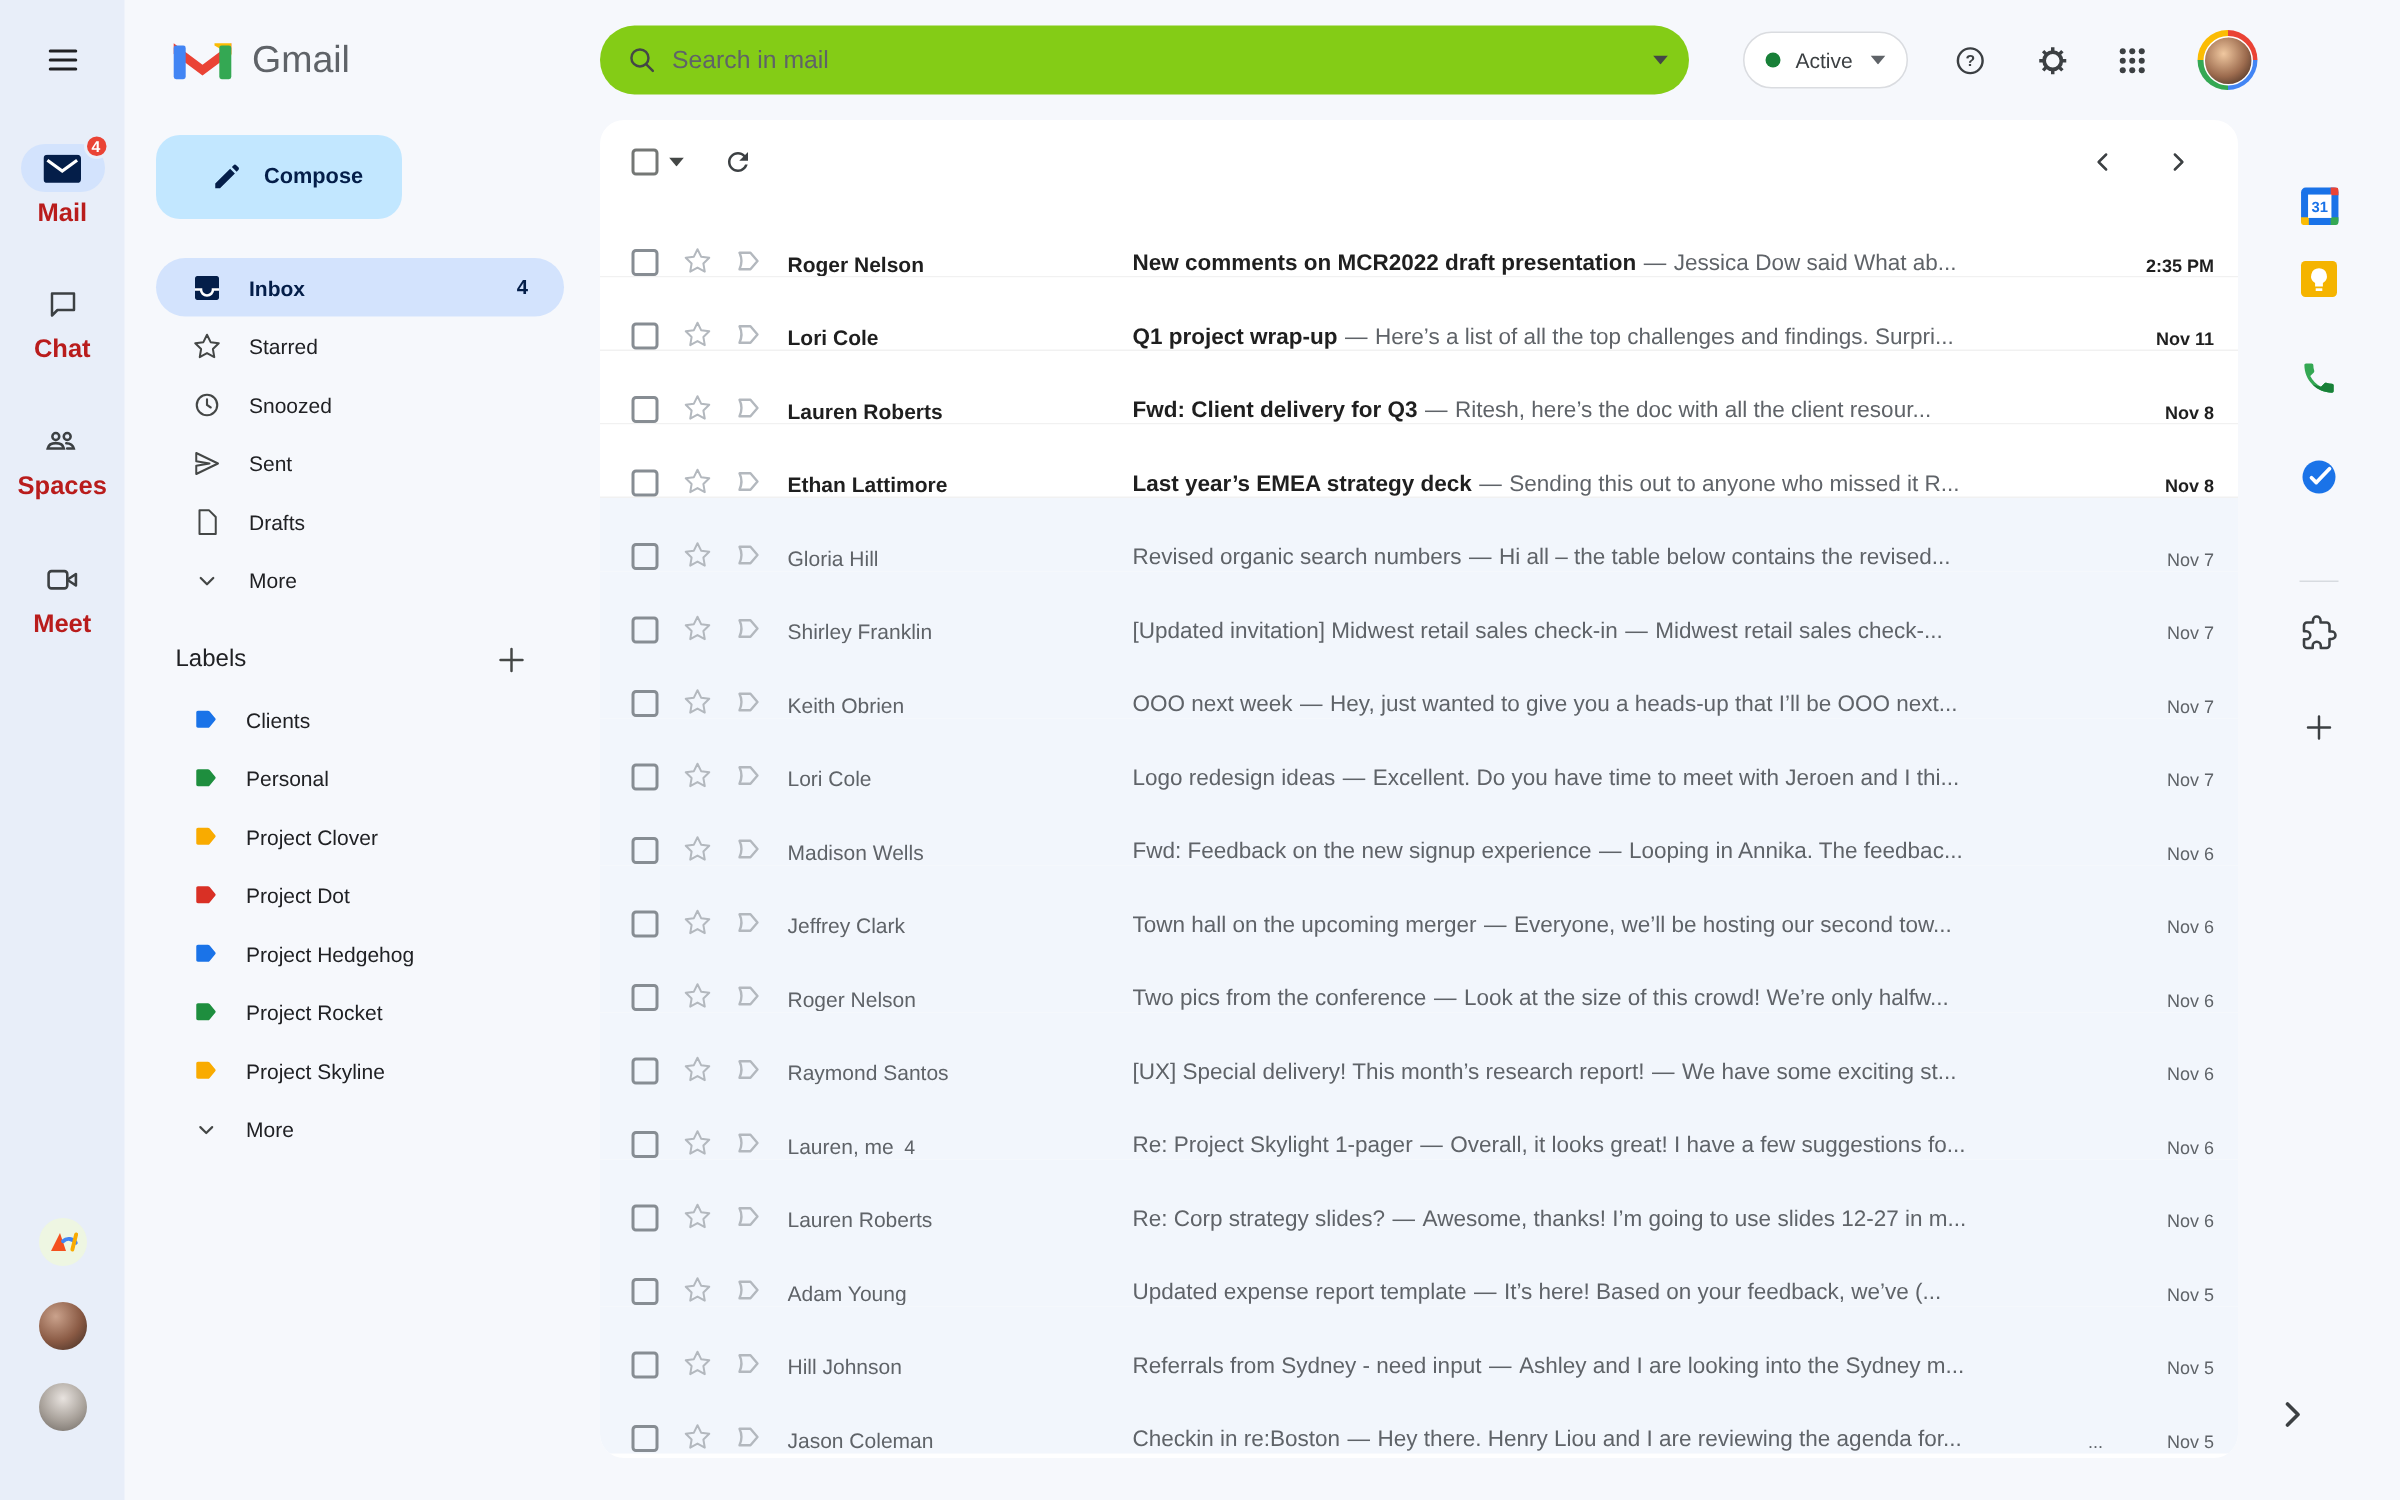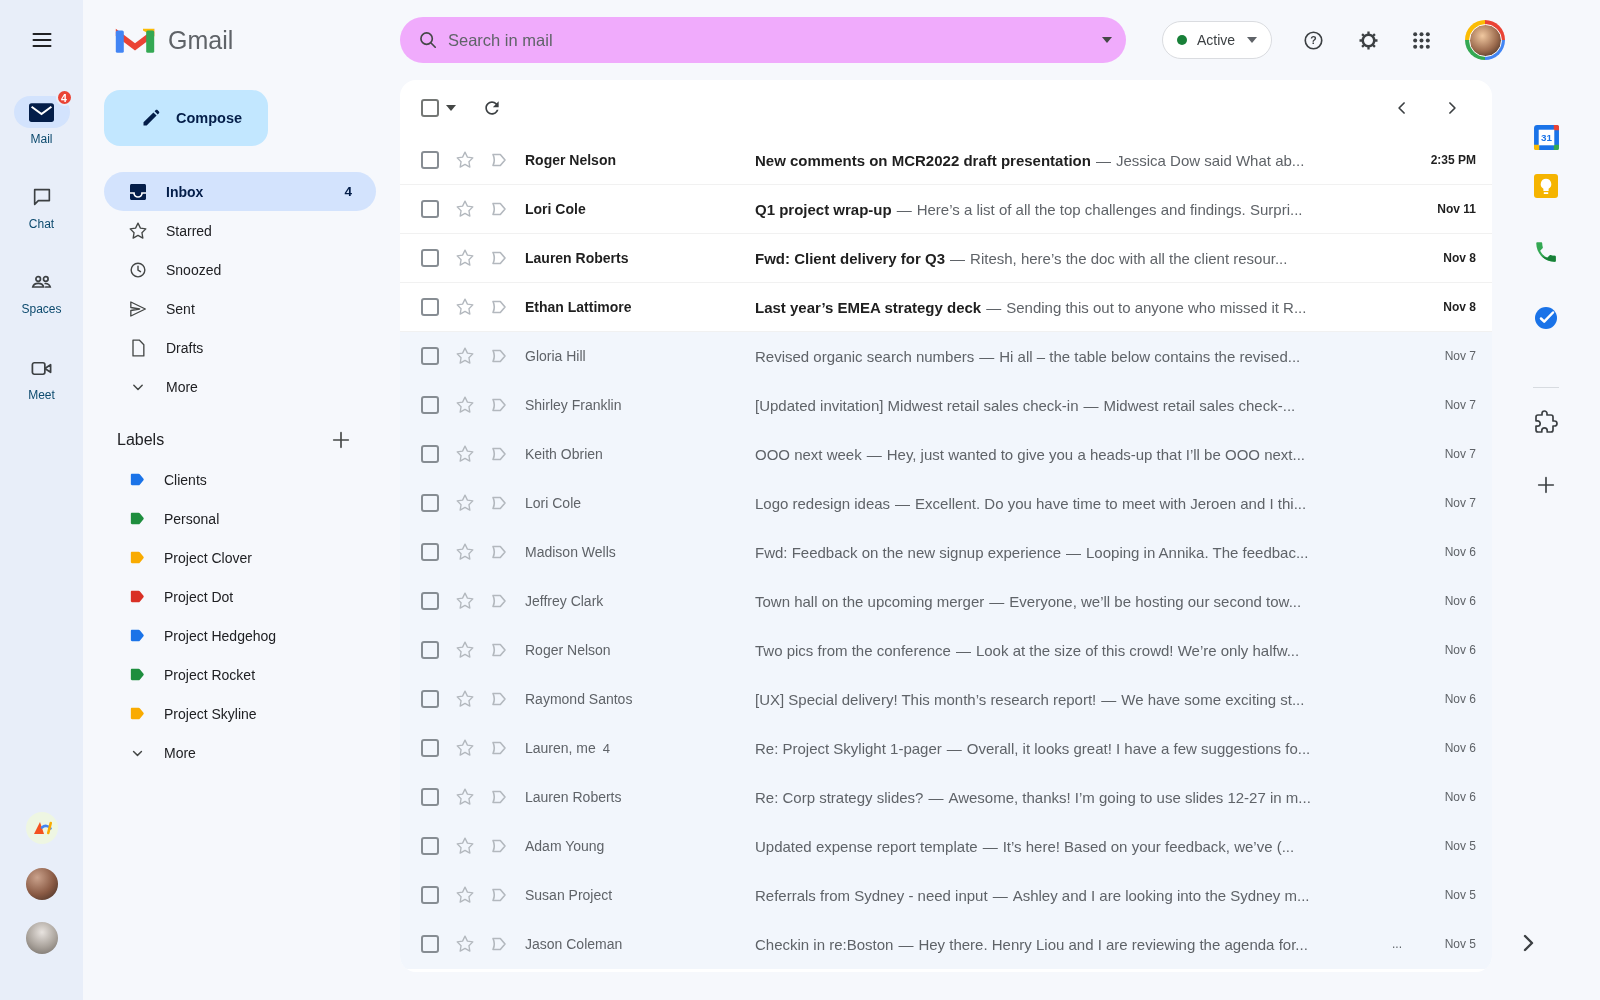--- a/index.html
+++ b/index.html
@@ -9,21 +9,21 @@
   .icn{display:inline-flex;align-items:center;justify-content:center}
   .icn svg{display:block}
   [data-interactable="true"]{cursor:pointer}
 
   
   .rail{position:absolute;left:0;top:0;width:83px;height:1000px;background:#e8eef9;display:flex;flex-direction:column;align-items:center;z-index:3}
   .hamburger{margin-top:28px;color:#202124}
   .rail-item{display:flex;flex-direction:column;align-items:center}
   .rail-item .pill{width:56px;height:32px;border-radius:16px;display:flex;align-items:center;justify-content:center;position:relative;color:#041e49}
   .rail-item.active .pill{background:#d3e3fd}
-  .rail-label{font-size:12px;margin-top:4px;color:#0c4a6e;font-weight:400}
+  .rail-label{font-size:17px;margin-top:4px;color:#b91c1c;font-weight:700}
   .rail-item.it-mail{margin-top:44px}
   .rail-item.it-chat{margin-top:35px}
   .rail-item.it-spaces{margin-top:35px}
   .rail-item.it-meet{margin-top:36px}
   .rail-item .icn{color:#3c4043}
   .badge{position:absolute;top:-7px;right:-3px;min-width:17px;height:17px;border-radius:9px;background:#ea4335;color:#fff;font-size:10.5px;font-weight:bold;display:flex;align-items:center;justify-content:center;border:2px solid #e8eef9;padding:0 3px}
   .design-logo{position:absolute;top:812px;left:26px}
   .avatar-s{position:absolute;left:26px;width:32px;height:32px;border-radius:50%}
   .avatar-contact-1{top:868px;background:radial-gradient(circle at 35% 30%,#caa28c,#8a5a44 55%,#3c2a22)}
   .avatar-contact-2{top:922px;background:radial-gradient(circle at 50% 32%,#e8e3df,#a9a29b 55%,#6e6862)}
@@ -41,21 +41,21 @@
   .nav-count{margin-left:auto;font-size:13.5px;font-weight:bold;color:#041e49}
   .labels-row{display:flex;align-items:center;margin:14px 0 0 21px;width:272px;height:40px;padding:0 24px 0 13px}
   .labels-title{font-size:16px;font-weight:500;color:#202124}
   .label-add{margin-left:auto;color:#444746}
   .label-item{height:39px;display:flex;align-items:center;padding-left:45px;gap:17px;font-size:14px;color:#202124}
   .label-item .icn{width:19px}
   .label-item .icn.chev{color:#444746}
 
   
   .header{position:absolute;left:400px;top:0;right:0;height:80px;display:flex;align-items:center}
-  .search{width:726px;height:46px;background:#f0abfc;border-radius:24px;display:flex;align-items:center;padding:0 14px 0 8px}
+  .search{width:726px;height:46px;background:#84cc16;border-radius:24px;display:flex;align-items:center;padding:0 14px 0 8px}
   .search .sicn{width:40px;color:#444746}
   .search input{flex:1;border:none;outline:none;background:transparent;font-size:16.5px;color:#202124;font-family:inherit}
   .search input::placeholder{color:#5f6368}
   .search .caret{color:#444746}
   .chip{margin-left:36px;height:38px;border:1px solid #dadce0;border-radius:19px;background:#fff;display:flex;align-items:center;padding:0 14px;gap:10px}
   .dot{width:10px;height:10px;border-radius:50%;background:#188038}
   .chip-label{font-size:14px;font-weight:500;color:#3c4043}
   .chip .caret{color:#5f6368;margin-left:2px}
   .hbtn{margin-left:30px;color:#3c4043}
   .hbtn.gear{margin-left:32px}
@@ -63,21 +63,21 @@
   .avatar-ring{margin-left:34px;width:40px;height:40px;border-radius:50%;background:conic-gradient(#ea4335 0 90deg,#4285f4 90deg 180deg,#34a853 180deg 270deg,#fbbc04 270deg 360deg);display:flex;align-items:center;justify-content:center}
   .avatar-main{width:33px;height:33px;border-radius:50%;background:radial-gradient(circle at 40% 35%,#f0c8a0,#9c6b4e 55%,#2f2019);border:1.5px solid #fff}
 
   
   .card{position:absolute;left:400px;top:80px;width:1092px;height:892px;background:#fff;border-radius:16px;overflow:hidden;z-index:2}
   .toolbar{height:56px;display:flex;align-items:center;padding:0 30px 0 21px;color:#444746}
   .cb{width:18px;height:18px;border:2px solid #747775;border-radius:3px;flex-shrink:0}
   .toolbar .caret{margin-left:7px;color:#444746}
   .toolbar .refresh{margin-left:26px;color:#3c4043}
   .pager{margin-left:auto;display:flex;gap:30px;color:#3c4043}
-  .mail-row{height:49px;display:flex;align-items:center;padding:0 16px 0 21px;border-bottom:1px solid rgba(95,99,104,.09);background:#fff}
+  .mail-row{height:49px;display:flex;align-items:flex-end;padding:0 16px 0 21px;border-bottom:1px solid rgba(95,99,104,.09);background:#fff}
   .mail-row.read{background:#f2f6fc;border-bottom-color:transparent}
   .mail-row .cb{border-color:#878d93;margin-right:16px}
   .mail-row .icn.star,.mail-row .icn.imp{color:#b3b8be;width:20px}
   .mail-row .icn.star{margin-right:14px}
   .mail-row .icn.imp{margin-right:16px}
   .sender{width:230px;font-size:14px;white-space:nowrap;overflow:hidden;flex-shrink:0;color:#5f6368;display:flex;align-items:baseline}
   .mail-row.unread .sender{font-weight:bold;color:#1f1f1f}
   .tcount{font-weight:400;color:#5f6368;font-size:13px;margin-left:7px}
   .subj-wrap{flex:1;display:flex;align-items:baseline;white-space:nowrap;overflow:hidden;font-size:15px;min-width:0;color:#5f6368}
   .subject{flex-shrink:0}
@@ -764,21 +764,21 @@
             <svg viewBox="0 0 24 24" width="20" height="20">
               <path fill="none" stroke="currentColor" stroke-width="1.6" stroke-linejoin="round" d="M12 17.27 6.18 20.5l1.11-6.47L2.6 9.45l6.5-.94L12 2.6l2.9 5.91 6.5.94-4.69 4.58 1.11 6.47z"></path>
             </svg>
           </span>
     <span class="icn imp" data-interactable="true">
             <svg viewBox="0 0 20 20" width="20" height="20">
               <path fill="none" stroke="currentColor" stroke-width="1.6" stroke-linejoin="round" d="M4 4.5h7.3l4.7 5.5-4.7 5.5H4c1.7-3.6 1.7-7.4 0-11z"></path>
             </svg>
           </span>
     <span class="sender" data-interactable="false">
-            <span data-interactable="false">Susan Project</span>
+            <span data-interactable="false">Hill Johnson</span>
           </span>
     <span class="subj-wrap" data-interactable="false">
       <span class="subject" data-interactable="false">Referrals from Sydney - need input</span>
       <span class="sep" data-interactable="false">—</span>
       <span class="snippet" data-interactable="false">Ashley and I are looking into the Sydney m...</span>
     </span>
 
     <span class="date" data-interactable="false">Nov 5</span>
   </div>
         <div class="mail-row read" data-interactable="true">

